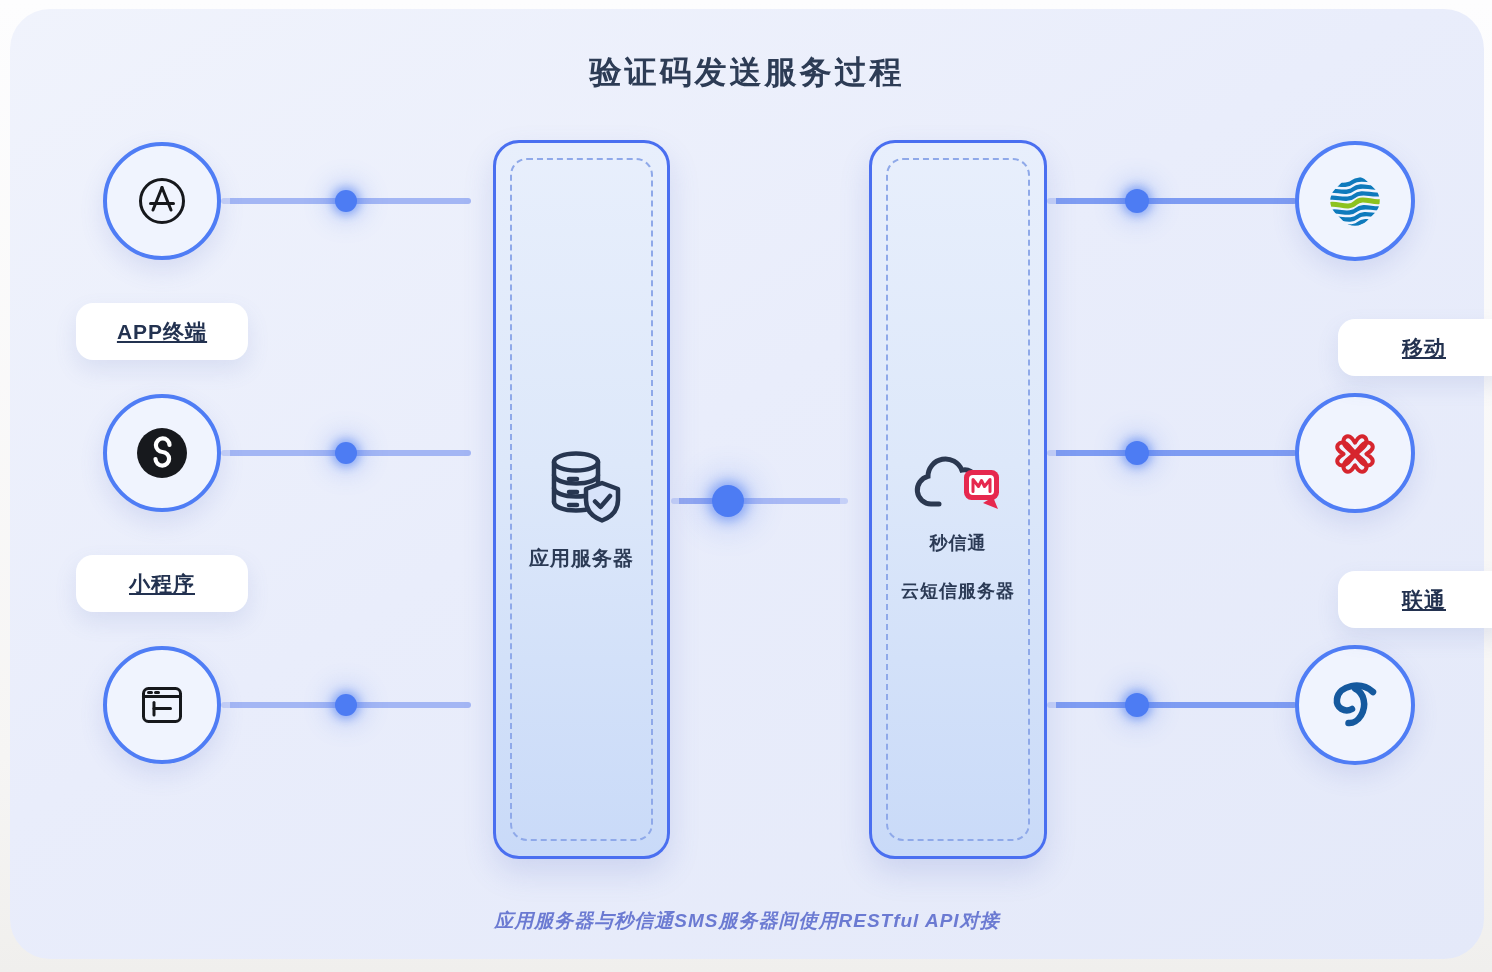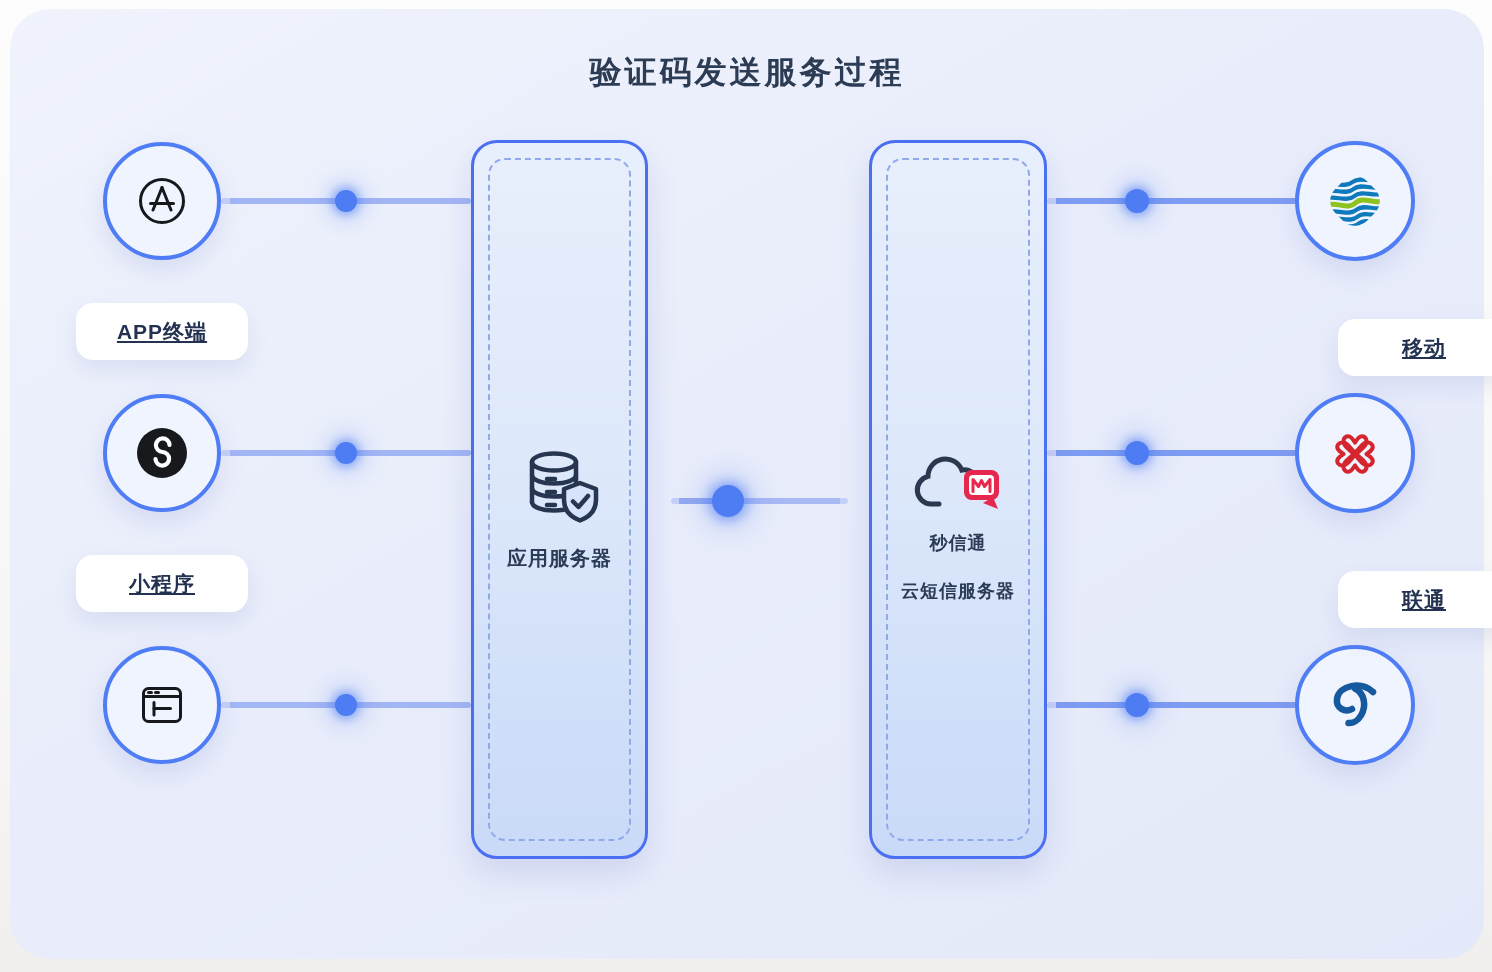--- a/index.html
+++ b/index.html
@@ -70,21 +70,21 @@
   .dot.dl { left:325px; }
   .dot.dr { left:1115px; width:24px; height:24px; top:calc(var(--cy) - 12px); }
 
   
   .server-box {
     position:absolute; top:131px; height:719px;
     border:3.5px solid #4a6ff0; border-radius:26px;
     background: linear-gradient(180deg, #e8effc 0%, #dde8fa 45%, #c9daf8 100%);
     box-shadow: 0 14px 30px rgba(90,110,200,.18);
   }
-  .server-box.left-box  { left:461px; width:177px; }
+  .server-box.left-box  { left:483px; width:177px; }
   .server-box.right-box { left:859px; width:178px;padding-left:36px; }
   .dashed-inner {
     position:absolute; left:14px; right:14px; top:15px; bottom:15px;
     border:2px dashed #8fa9e9; border-radius:17px;
   }
   .server-content {
     position:absolute; left:0; right:0; top:300px;
     display:flex; flex-direction:column; align-items:center;
   }
   .server-label { margin-top:10px; font-size:20px; font-weight:600; color:#2b3a55; letter-spacing:1px; }
@@ -254,14 +254,15 @@
             <path d="M50,19 C38,8 16,12 14,26 C12.8,35 22,40 29,36"></path>
             <path d="M32,15.5 C41,20 44,32 38,42.5 C35,47.5 30,50.5 25.5,50"></path>
           </g>
         </svg>
       </span>
     </div>
 
     <div class="pill right r1">移动</div>
     <div class="pill right r2">联通</div>
 
+    <div class="caption">应用服务器与秒信通SMS服务器间使用RESTful API对接</div>
   </div>
 </div>
 
 </body></html>

